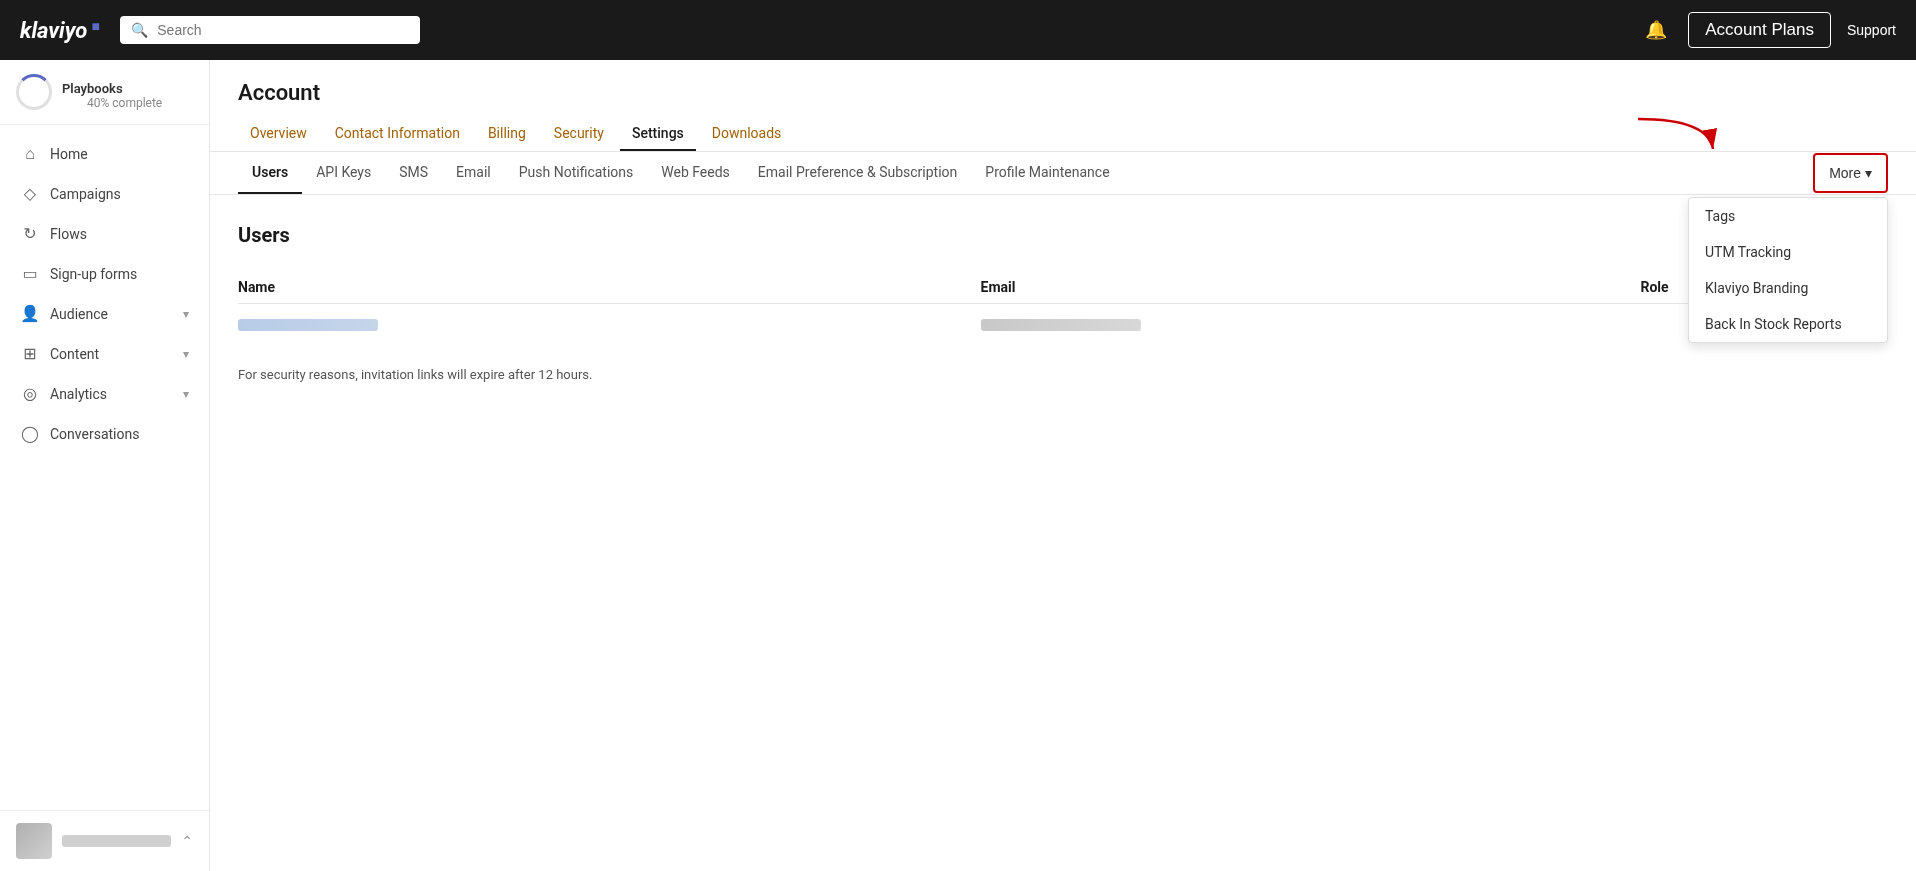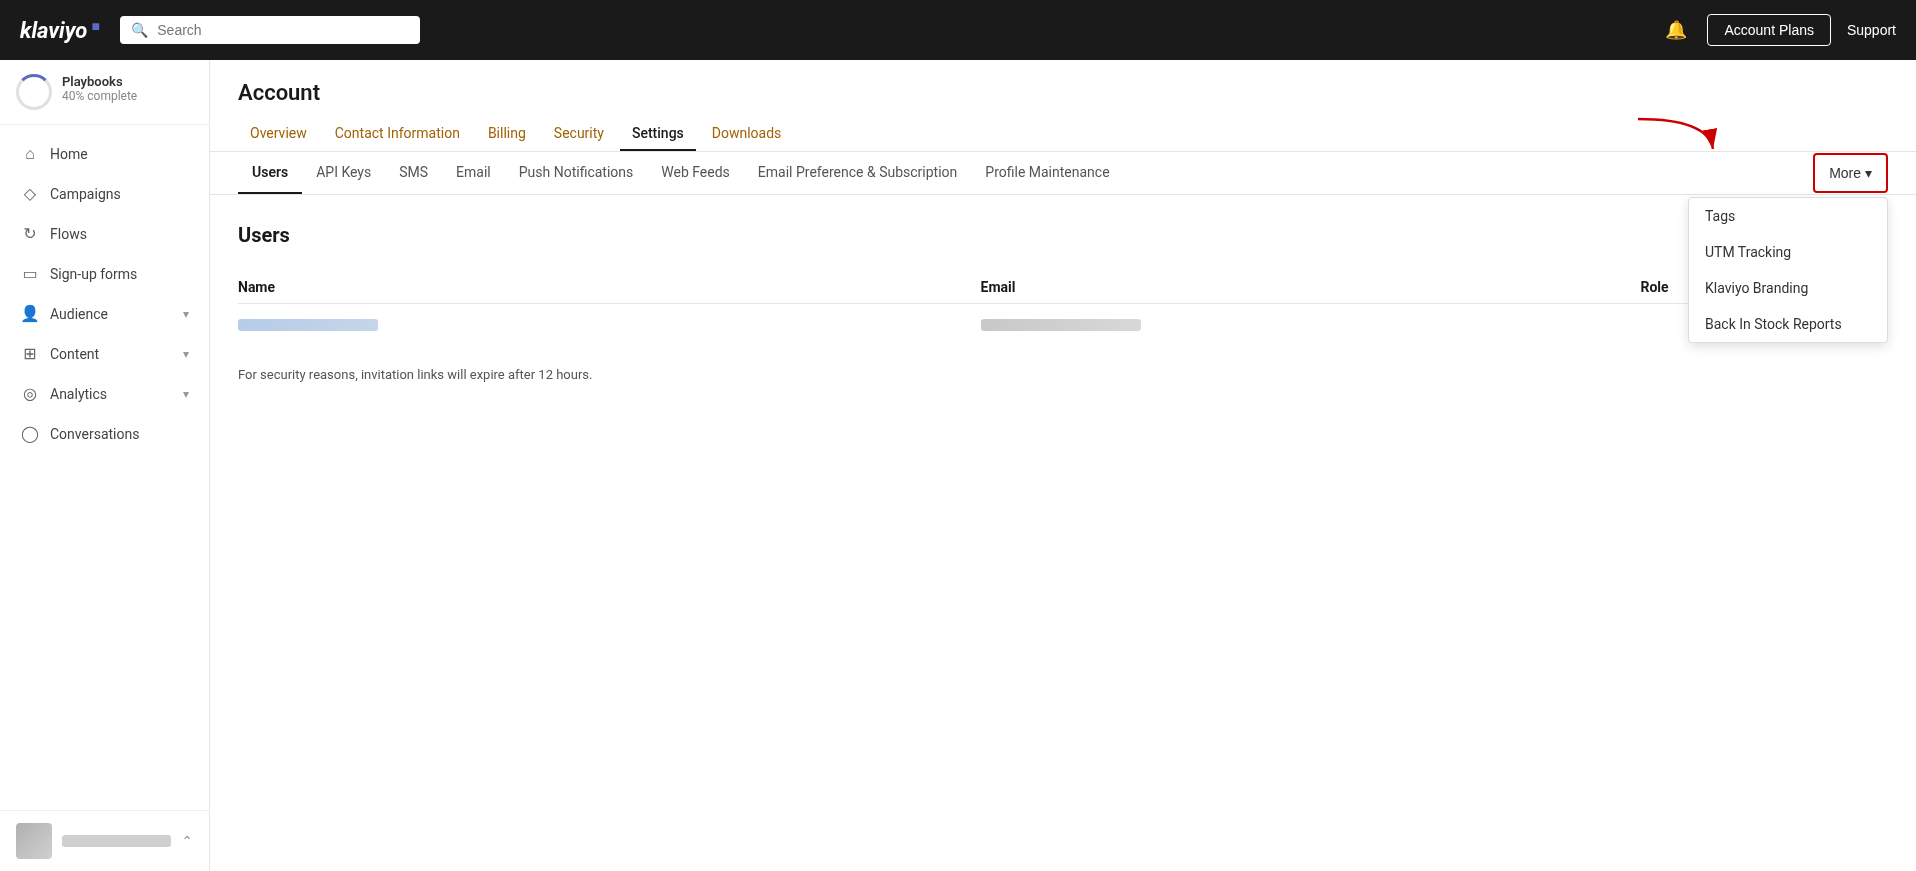--- a/index.html
+++ b/index.html
@@ -23,47 +23,47 @@
       border: none; outline: none; font-size: 14px; color: #333; width: 100%;
       background: transparent;
     }
     .nav-right { margin-left: auto; display: flex; align-items: center; gap: 16px; }
     .bell-btn {
       background: none; border: none; color: #fff; font-size: 18px; cursor: pointer;
       padding: 4px;
     }
     .account-plans-btn {
       background: none; border: 1.5px solid #fff; color: #fff; padding: 7px 16px;
-      border-radius: 4px; cursor: pointer; font-size: 14px; font-weight: 500;
+      border-radius: 4px; cursor: pointer; font-size: 17px; font-weight: 500;
     }
     .support-btn {
       background: none; border: none; color: #fff; font-size: 14px; font-weight: 500;
       cursor: pointer;
     }
 
     
     .layout { display: flex; padding-top: 60px; height: 871px; }
 
     
     .sidebar {
       width: 210px; background: #fff; border-right: 1px solid #e5e5e5;
       display: flex; flex-direction: column; flex-shrink: 0; height: calc(871px - 60px);
       position: fixed; top: 60px; left: 0; z-index: 50;
     }
     .playbooks-card {
-      padding: 14px 16px; border-bottom: 1px solid #eee; display: flex; align-items: flex-start; gap: 10px;
+      padding: 14px 16px; border-bottom: 1px solid #eee; display: flex; align-items: flex-end; gap: 10px;
     }
     .playbooks-circle {
       width: 36px; height: 36px; border-radius: 50%; border: 3px solid #e0e0e0;
       border-top-color: #5c6ac4; display: flex; align-items: center; justify-content: center;
       flex-shrink: 0;
     }
     .playbooks-text { font-size: 13px; }
     .playbooks-title { font-weight: 600; color: #333; }
-    .playbooks-sub { color: #888; font-size: 12px; }
+    .playbooks-sub { color: #888; font-size: 12px; margin-left: 25px; }
 
     .sidebar-nav { padding: 8px 0; flex: 1; }
     .sidebar-item {
       display: flex; align-items: center; gap: 10px; padding: 10px 16px;
       cursor: pointer; color: #444; font-size: 14px; border-radius: 4px;
       margin: 1px 4px;
     }
     .sidebar-icon { font-size: 16px; color: #666; width: 20px; text-align: center; }
     .sidebar-chevron { margin-left: auto; font-size: 12px; color: #999; }
 

